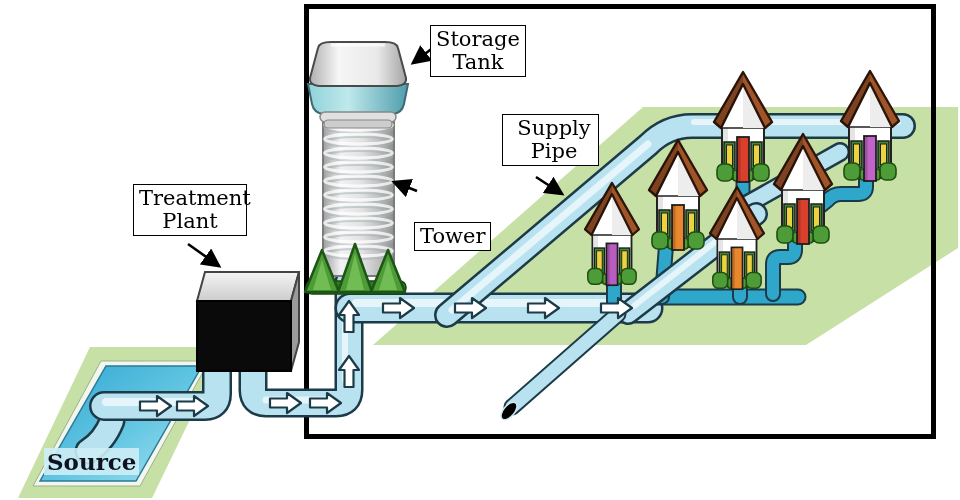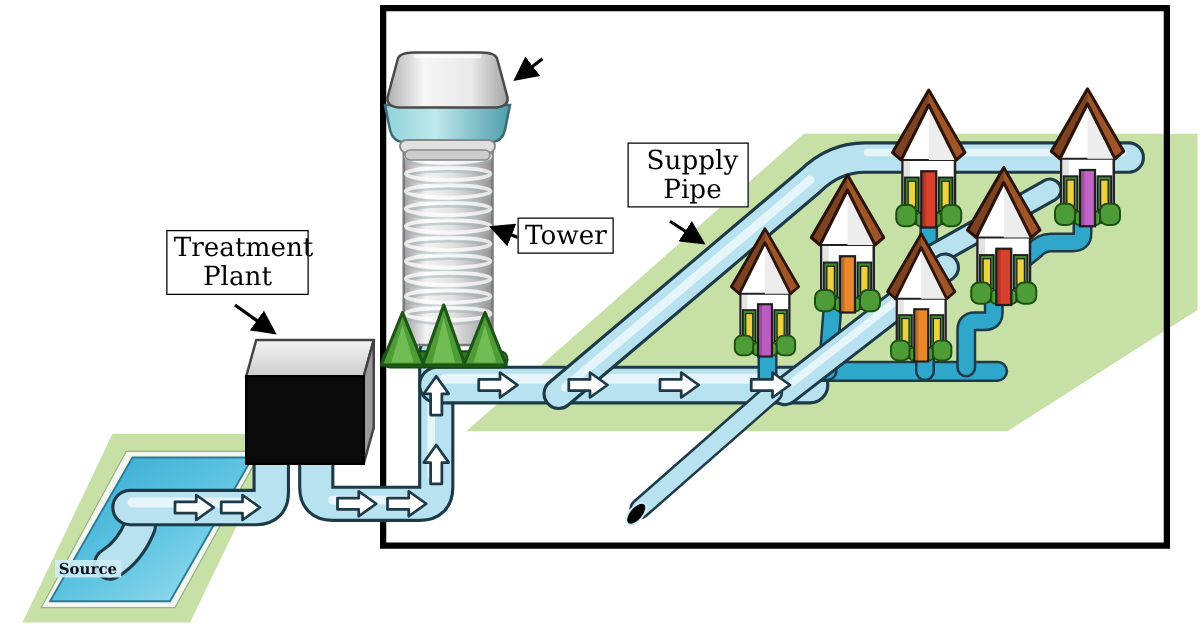--- a/index.html
+++ b/index.html
@@ -1,22 +1,22 @@
 <!DOCTYPE html>
 <html style="--ground: #c7e0a5; --pipe-light: #b9e2f0; --pipe-teal: #2fa7cb; --pond-blue: #3cb4dc; --roof: #a05529; --tank-band: #79bcca; --tree-green: #4d9c38; --frame: #000000; --plant-box: #0a0a0a;"><head>
 <meta charset="utf-8">
 <style>
   html,body{margin:0;padding:0;background:#fff;}
   #stage{position:relative;width:960px;height:500px;background:#fff;overflow:hidden;
          font-family:"DejaVu Serif","Liberation Serif",serif;}
   #art{position:absolute;left:0;top:0;}
   .callout{position:absolute;background:#fff;border:1.8px solid #000;color:#000;
            font-size:21px;line-height:1.1;text-align:center;padding:2px 5px;z-index:5;}
-  .nowrap{white-space:nowrap;}
-  #lbl-source{position:absolute;z-index:5;font-size:12px;font-weight:bold;color:#10131f;
+  .nowrap{white-space:nowrap;margin-top:48px;}
+  #lbl-source{position:absolute;z-index:5;font-size:23px;font-weight:bold;color:#10131f;
               background:rgba(205,238,246,.9);padding:0 3px;border:none;}
   
   .pout{fill:none;stroke:#1c3a47;stroke-linecap:round;stroke-linejoin:round;}
   .pfill{fill:none;stroke:var(--pipe-light,#b9e2f0);stroke-linecap:round;stroke-linejoin:round;}
   .phi{fill:none;stroke:#ecf8fb;stroke-linecap:round;stroke-linejoin:round;opacity:.85;}
   .tfill{fill:none;stroke:var(--pipe-teal,#2fa7cb);stroke-linecap:round;stroke-linejoin:round;}
   .ground{fill:var(--ground,#c7e0a5);}
   .farr{fill:#fff;stroke:#1c3a47;stroke-width:2.2;stroke-linejoin:round;}
 </style>
 </head>
@@ -232,20 +232,21 @@
   <g stroke="#000" stroke-width="2.6" fill="none">
     <path d="M 434 47 L 413 63" marker-end="url(#ah)"></path>
     <path d="M 417 191 L 394 182" marker-end="url(#ah)"></path>
     <path d="M 536 177 L 562 194" marker-end="url(#ah)"></path>
     <path d="M 188 244 L 219 266" marker-end="url(#ah)"></path>
   </g>
 </svg>
 
 <div class="callout" id="lbl-treatment" style="left:133px;top:184px;width:102px;">Treatment Plant</div>
 
+<div class="callout" id="lbl-storage" style="left:430px;top:25px;width:84px;">Storage Tank</div>
 
 <div class="callout nowrap" id="lbl-tower" style="left:414px;top:174px;">Tower</div>
 
 <div class="callout" id="lbl-supply" style="left:502px;top:114px;width:78px;padding-left:12px;">Supply Pipe</div>
 
 <div id="lbl-source" style="left:44px;top:448px;">Source</div>
 
 </div>
 
 </body></html>

